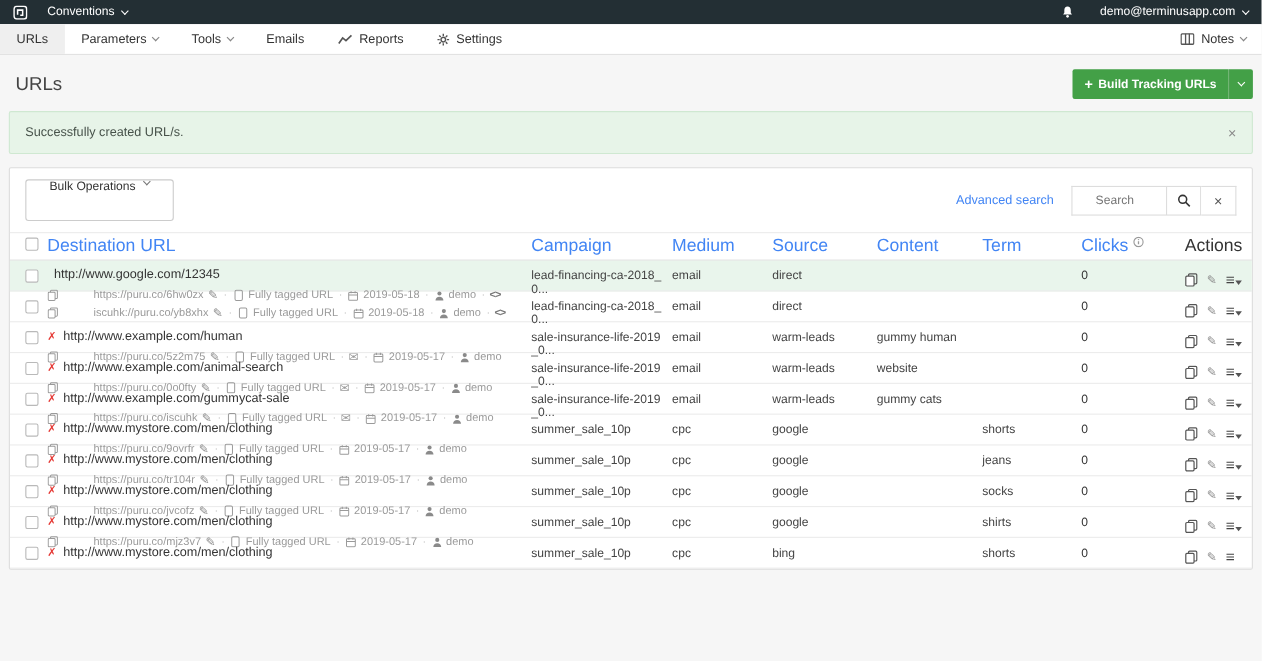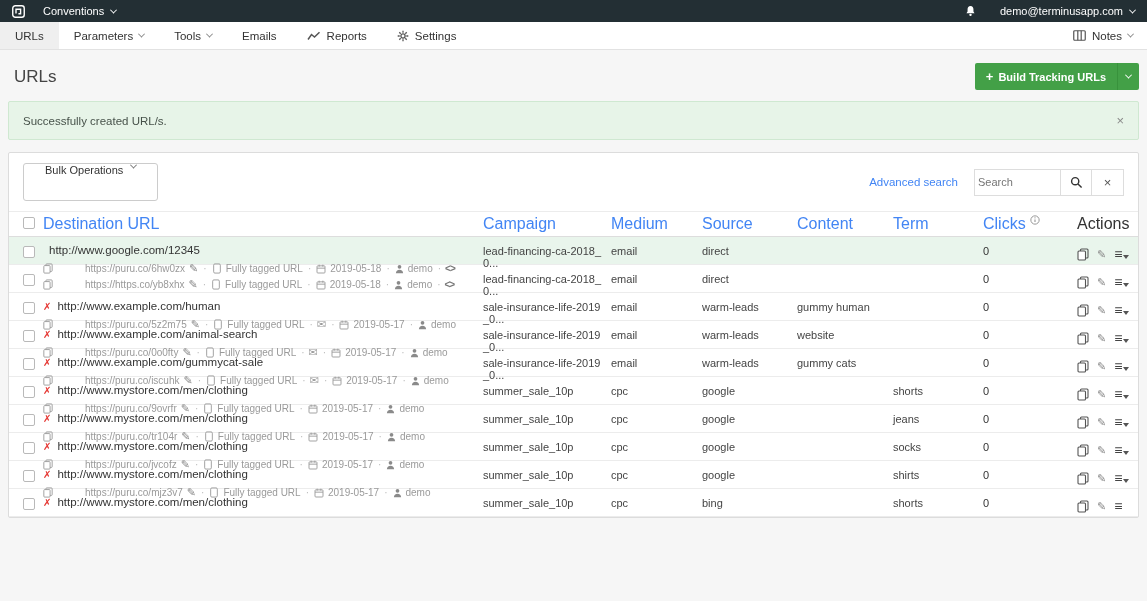--- a/index.html
+++ b/index.html
@@ -35,21 +35,21 @@
   .alert-close { margin-left:auto; color:#8a8a8a; font-size:13px; cursor:pointer; line-height:1; }
 
   
   .panel { margin:12px 8px 0; background:#fff; border:1px solid #dcdcdc; border-radius:2px; }
   .panel-toolbar { display:flex; align-items:center; padding:10px 14px; }
   .bulk-btn { border:1px solid #ccc; background:#fff; border-radius:3px; padding:0 21px; height:38px; font-size:11px; color:#333; display:flex; gap:8px; cursor:pointer; }
   .bulk-btn .chev { color:#777; }
   .toolbar-right { margin-left:auto; display:flex; align-items:center; gap:16px; }
   .adv-link { color:#4285f4; font-size:11.5px; cursor:pointer; text-decoration:none; }
   .search-group { display:flex; align-items:stretch; height:27px; }
-  .search-input { width:86px; border:1px solid #ddd; border-right:0; padding:0 3px; font-size:11px; color:#555; outline:none; font-family:inherit; }
+  .search-input { width:86px; border:1px solid #ddd; border-right:0; padding:0 21px; font-size:11px; color:#555; outline:none; font-family:inherit; }
   .search-btn, .clear-btn { width:32px; border:1px solid #ddd; background:#fff; display:flex; align-items:center; justify-content:center; cursor:pointer; }
   .clear-btn { border-left:0; color:#555; font-size:13px; }
 
   
   .grid { display:grid; grid-template-columns:20px 1fr 128px 91px 95px 96px 90px 94px 47px; padding:0 14px; }
   .thead { border-top:1px solid #ececec; border-bottom:1px solid #ddd; height:26px; align-items:center; font-size:16px; }
   .thead .hlink { color:#4285f4; cursor:pointer; }
   .thead .hplain { color:#333; }
   .th-clicks { display:flex; gap:4px; }
   .checkbox { width:12px; height:12px; border:1px solid #b9b9b9; border-radius:2px; background:#fff; display:inline-block; cursor:pointer; }
@@ -298,21 +298,21 @@
 
     <span class="dest">
       <span class="sub-line">
         <span class="grp">
           <span class="act">
                 <svg width="10" height="11" viewBox="0 0 12 13">
                   <rect x="3.5" y="1" width="7.5" height="9" rx="1" fill="none" stroke="#9a9a9a" stroke-width="1.1"></rect>
                   <rect x="1" y="3" width="7.5" height="9" rx="1" fill="#fff" stroke="#9a9a9a" stroke-width="1.1"></rect>
                 </svg>
               </span>
-          <span class="short-url">https://https.co/yb8xhx</span>
+          <span class="short-url">iscuhk://puru.co/yb8xhx</span>
           <span class="i-pencil"></span>
         </span>
         <span class="sep"></span>
         <span class="grp">
           <span>
                 <svg width="10" height="11" viewBox="0 0 12 13">
                   <rect x="2" y="1" width="8" height="11" rx="1.5" fill="none" stroke="#9a9a9a" stroke-width="1.1"></rect>
                 </svg>
               </span>
           <span>Fully tagged URL</span>

